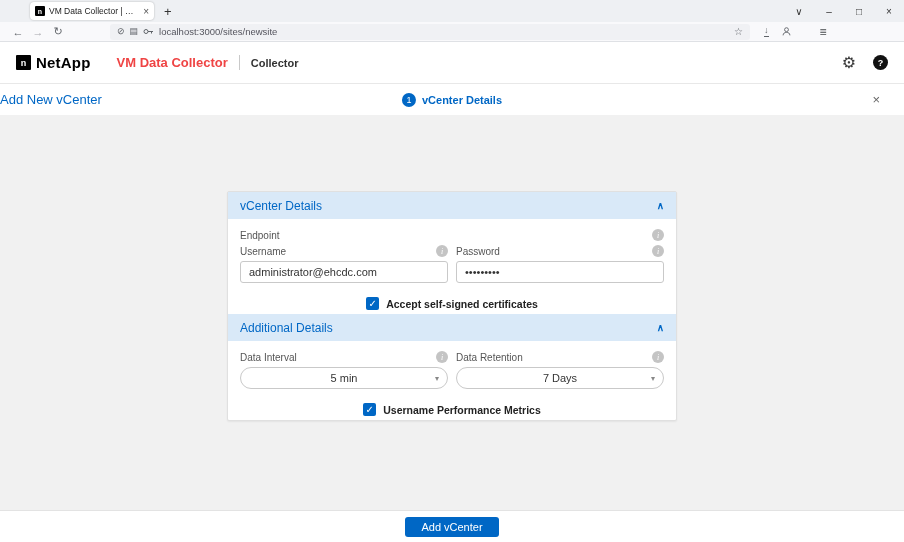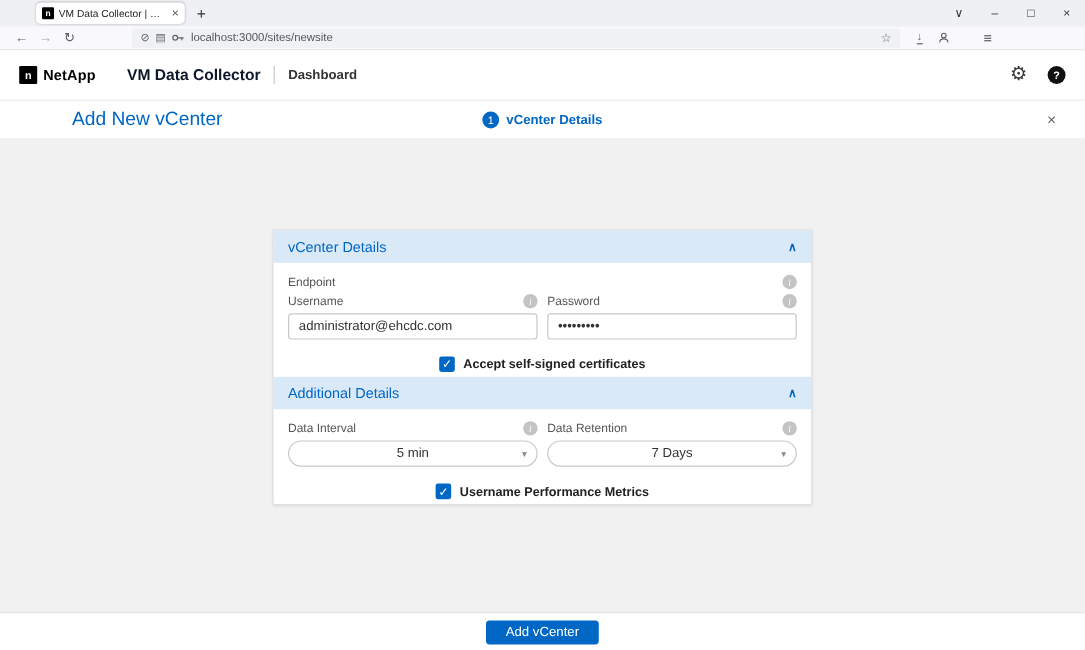--- a/index.html
+++ b/index.html
@@ -42,32 +42,32 @@
   .t-icon{color:#5f6368;font-size:10px;line-height:1;}
   .dl-icon{border-bottom:1px solid #5f6368;padding-bottom:1px;font-size:9px;}
   .menu-btn{margin-left:16px;color:#44474a;font-size:12px;}
 
   
   .appheader{height:42px;background:#fff;border-bottom:1px solid #e8e8e8;
              display:flex;align-items:center;padding:0 16px;flex:0 0 auto;}
   .logo{display:flex;align-items:center;gap:5px;}
   .logo-mark{width:15px;height:15px;background:#000;color:#fff;font-weight:bold;font-size:9px;
              display:flex;align-items:center;justify-content:center;border-radius:1px;}
-  .brand{font-weight:bold;font-size:12px;color:#000;letter-spacing:.2px;text-align:right;}
-  .app-title{margin-left:26px;font-weight:bold;font-size:13px;color:#0f172a;}
+  .brand{font-weight:bold;font-size:15px;color:#000;letter-spacing:.2px;text-align:right;}
+  .app-title{margin-left:26px;font-weight:bold;font-size:13px;color:#ef4444;}
   .nav-divider{width:0;height:15px;border-left:1px solid #c9c9c9;margin:0 11px;}
   .nav-item{font-size:11px;font-weight:bold;color:#333;}
   .header-right{margin-left:auto;display:flex;align-items:center;gap:17px;}
   .gear{color:#3a3a3a;font-size:16px;line-height:1;}
   .help-circle{width:15px;height:15px;border-radius:50%;background:#111;color:#fff;
                font-size:9px;font-weight:bold;display:flex;align-items:center;justify-content:center;}
 
   
   .pageheader{height:31px;background:#fff;position:relative;display:flex;align-items:center;flex:0 0 auto;}
-  .page-title{color:var(--accent,#0067c5);font-size:16px;margin-left:60px;}
+  .page-title{color:var(--accent,#0067c5);font-size:13px;}
   .stepper{position:absolute;left:50%;transform:translateX(-50%);display:flex;align-items:center;gap:6px;}
   .step-circle{width:14px;height:14px;border-radius:50%;background:var(--accent,#0067c5);color:#fff;
                font-size:9px;display:flex;align-items:center;justify-content:center;}
   .step-label{color:var(--accent,#0067c5);font-size:11px;font-weight:bold;}
   .page-close{position:absolute;right:24px;color:#666;font-size:13px;line-height:1;}
 
   
   .content{flex:1 1 auto;background:var(--page-bg,#f1f1f1);position:relative;overflow:hidden;}
   .name-block{position:absolute;top:20px;left:50%;transform:translateX(-50%);width:225px;}
   .field-label{font-size:10px;color:#555;}
@@ -145,21 +145,21 @@
   </div>
 </div>
 
 <div class="appheader">
   <div class="logo">
     <span class="logo-mark">n</span>
     <span class="brand">NetApp</span>
   </div>
   <span class="app-title">VM Data Collector</span>
   <span class="nav-divider"></span>
-  <span class="nav-item">Dashboard</span>
+  <span class="nav-item">Collector</span>
   <div class="header-right">
     <span class="gear">⚙</span>
     <span class="help-circle">?</span>
   </div>
 </div>
 
 <div class="pageheader">
   <span class="page-title">Add New vCenter</span>
   <div class="stepper">
     <span class="step-circle">1</span>

